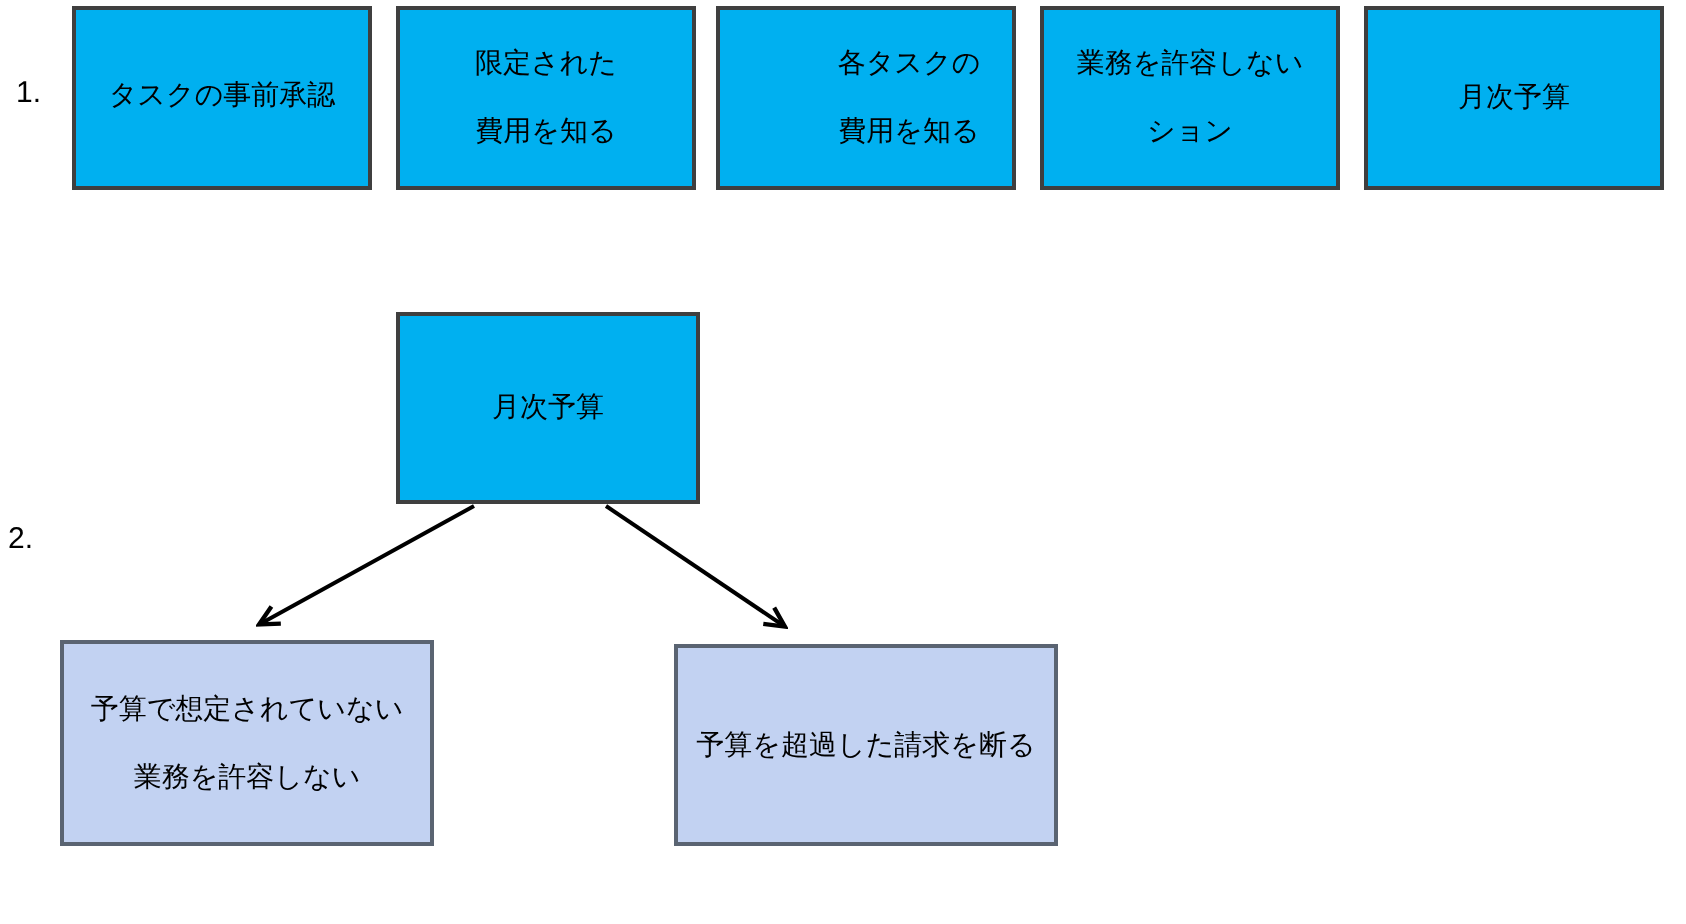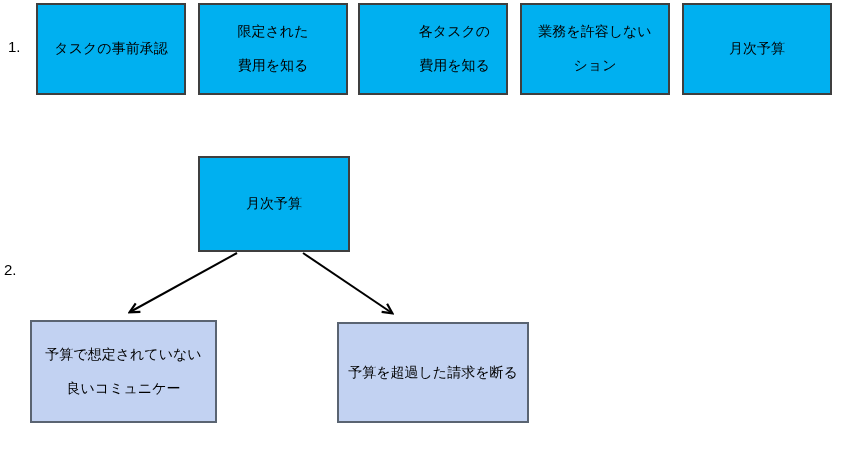--- a/index.html
+++ b/index.html
@@ -97,17 +97,17 @@
     <defs>
       <marker id="arrowhead" viewBox="0 0 12 12" refX="10" refY="6" markerWidth="13" markerHeight="13" orient="auto" markerUnits="userSpaceOnUse">
         <path class="arrow-head-path" d="M1.5,1.5 L10.5,6 L1.5,10.5"></path>
       </marker>
     </defs>
     <line class="arrow-line" x1="237" y1="253" x2="130" y2="312" marker-end="url(#arrowhead)"></line>
     <line class="arrow-line" x1="303" y1="253" x2="392" y2="313" marker-end="url(#arrowhead)"></line>
   </svg>
 
   <div class="shape secondary child-box c0">予算で想定されていない
-良いコミュニケー</div>
+業務を許容しない</div>
 
   <div class="shape secondary child-box c1">予算を超過した請求を断る</div>
 
 </div>
 
 </body></html>

